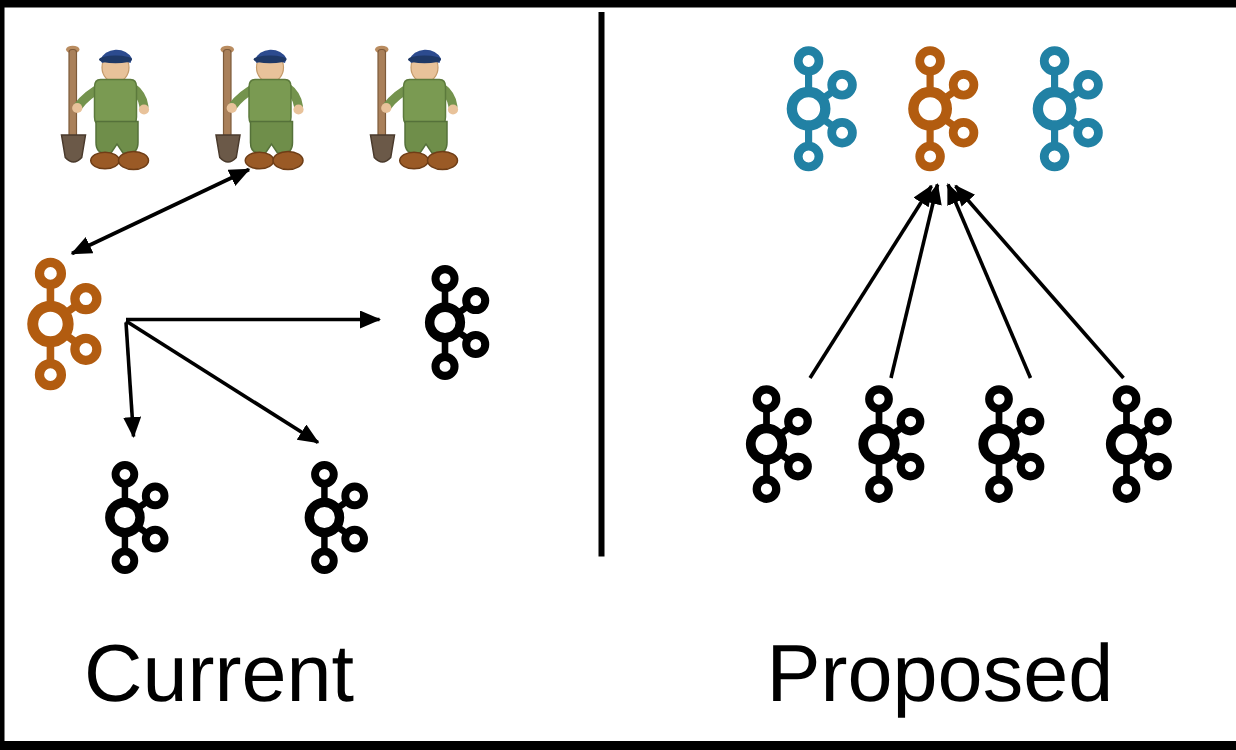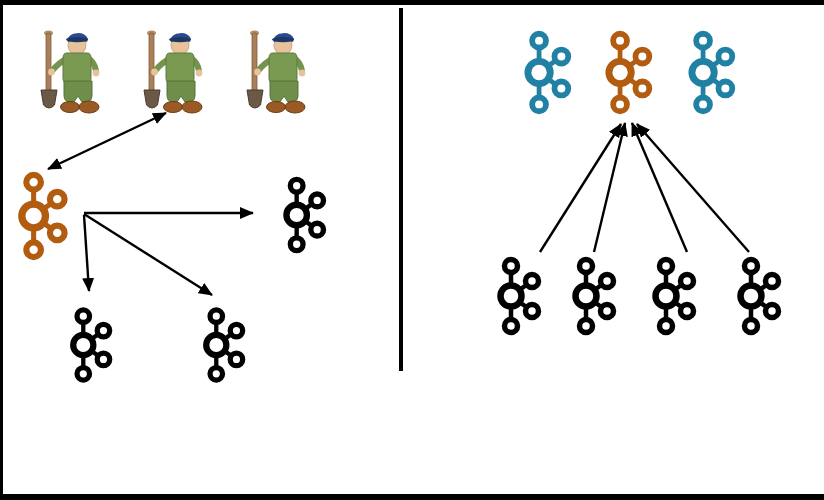--- a/index.html
+++ b/index.html
@@ -126,14 +126,16 @@
   <svg class="node" style="left: 568px; top: 256px; width: 50px; height: 80px; color: rgb(0, 0, 0);">
       <use href="#kafka"></use>
     </svg>
   <svg class="node" style="left: 648px; top: 256px; width: 50px; height: 80px; color: rgb(0, 0, 0);">
       <use href="#kafka"></use>
     </svg>
   <svg class="node" style="left: 733px; top: 256px; width: 50px; height: 80px; color: rgb(0, 0, 0);">
       <use href="#kafka"></use>
     </svg>
 
+  <div class="label" style="left:56px;top:422px;">Current</div>
+  <div class="label" style="left:511px;top:422px;">Proposed</div>
 
 </div>
 
 </body></html>

